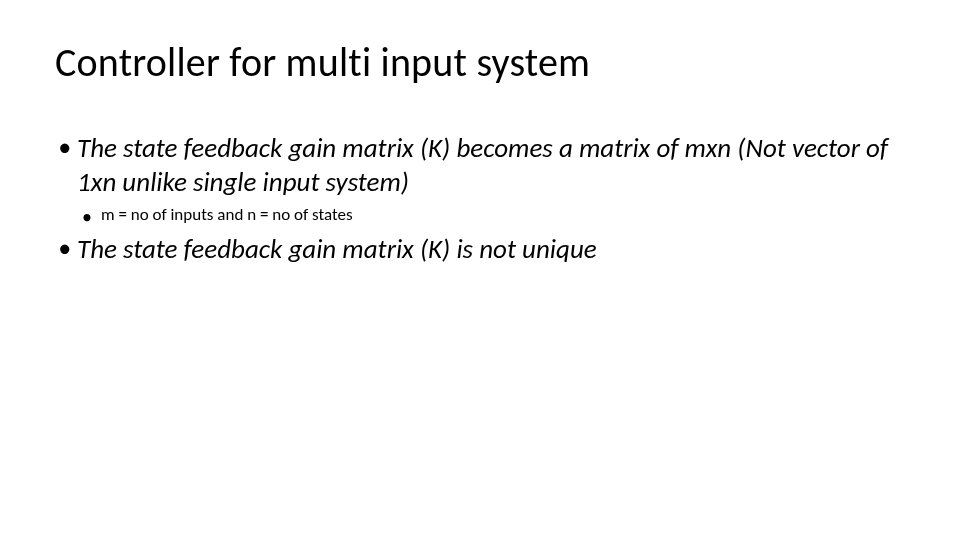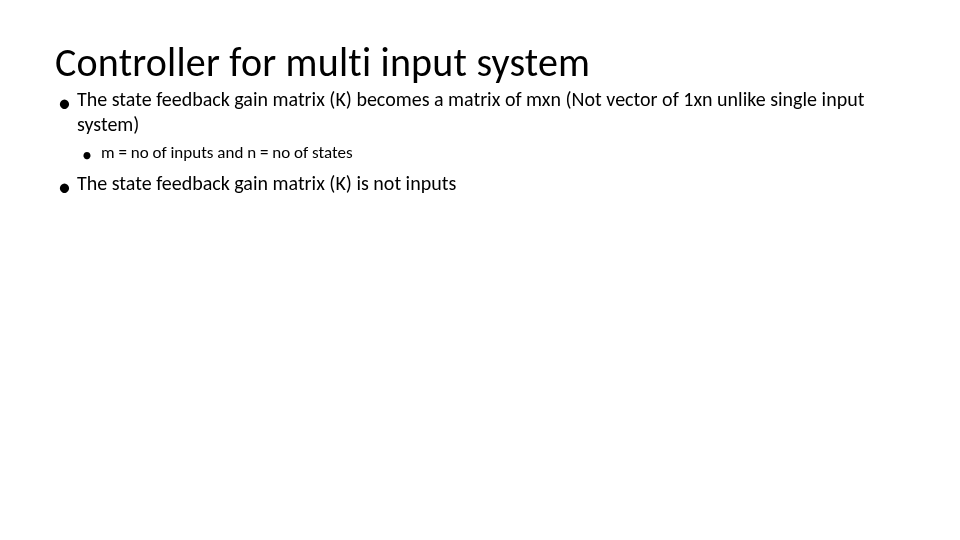--- a/index.html
+++ b/index.html
@@ -15,31 +15,33 @@
       color: #000000;
       overflow: hidden;
     }
     .slide {
       padding: 38px 55px 0 55px;
     }
     .title {
       font-size: 40px;
       font-weight: 400;
       color: #000000;
+      margin-bottom: 44px;
       letter-spacing: 0.2px;
     }
     .bullet-list {
       list-style: none;
     }
     .bullet-item {
       position: relative;
       padding-left: 22px;
-      font-size: 20px;
+      font-size: 27px;
       line-height: 1.25;
       margin-bottom: 4px;
+      font-style: italic;
     }
     .bullet-item::before {
       content: "•";
       position: absolute;
       left: 3px;
       top: 0;
       font-size: 26px;
     }
     .sub-bullet {
       position: relative;
@@ -58,15 +60,15 @@
     }
   </style>
 </head>
 <body>
 
 <div class="slide">
   <h1 class="title">Controller for multi input system</h1>
   <ul class="bullet-list">
     <li class="bullet-item">The state feedback gain matrix (K) becomes a matrix of mxn (Not vector of 1xn unlike single input system)</li>
     <li class="sub-bullet">m = no of inputs and n = no of states</li>
-    <li class="bullet-item">The state feedback gain matrix (K) is not inputs</li>
+    <li class="bullet-item">The state feedback gain matrix (K) is not unique</li>
   </ul>
 </div>
 
 </body></html>

